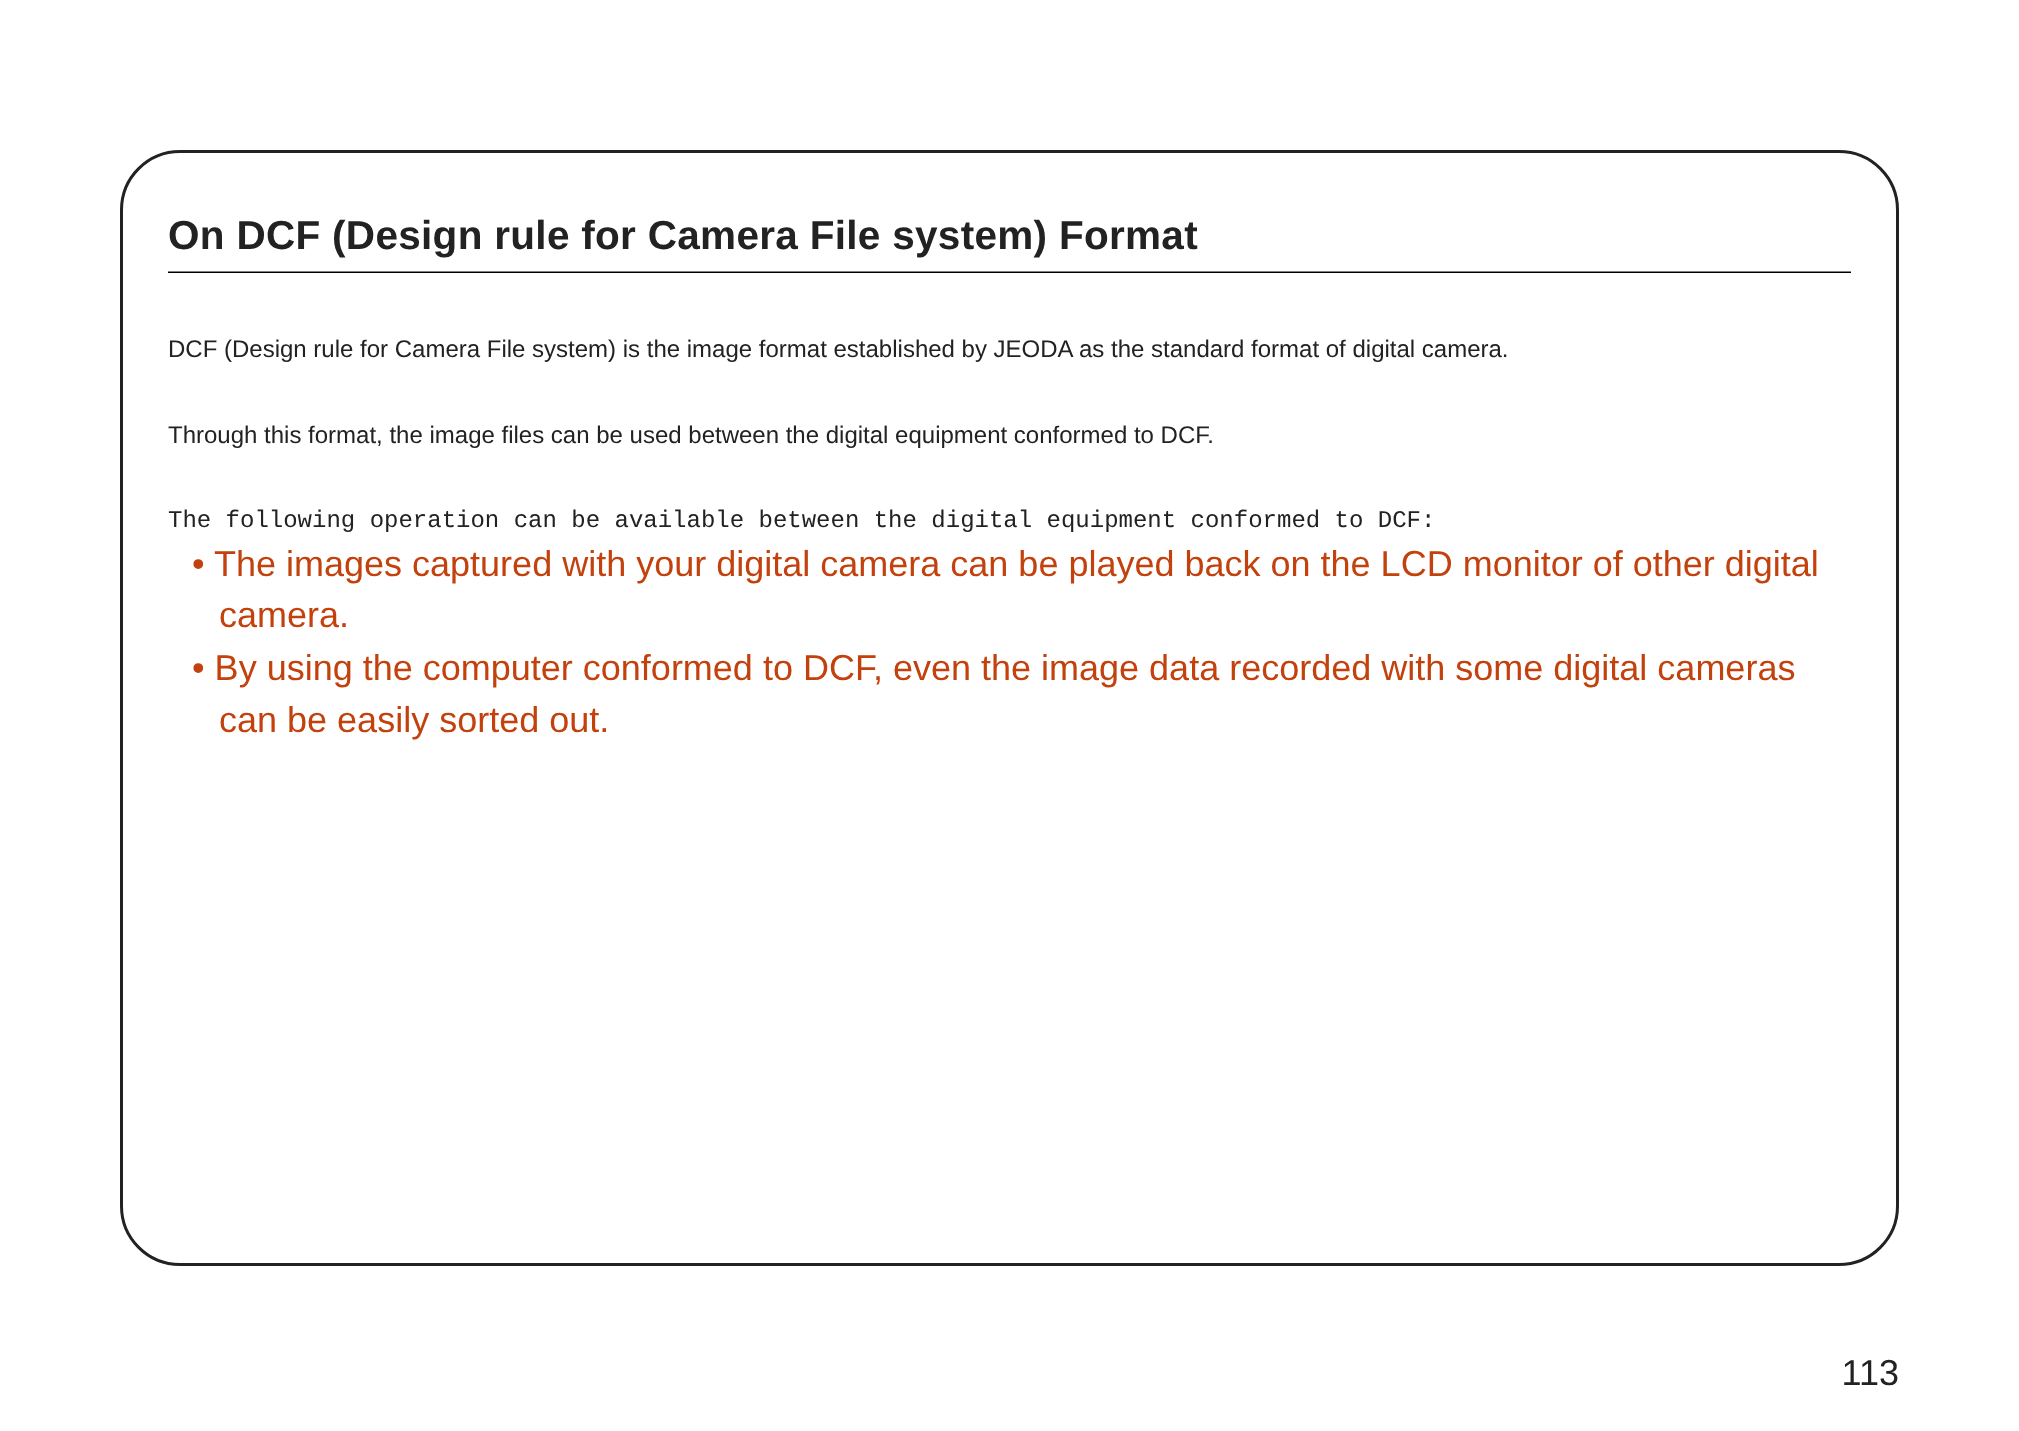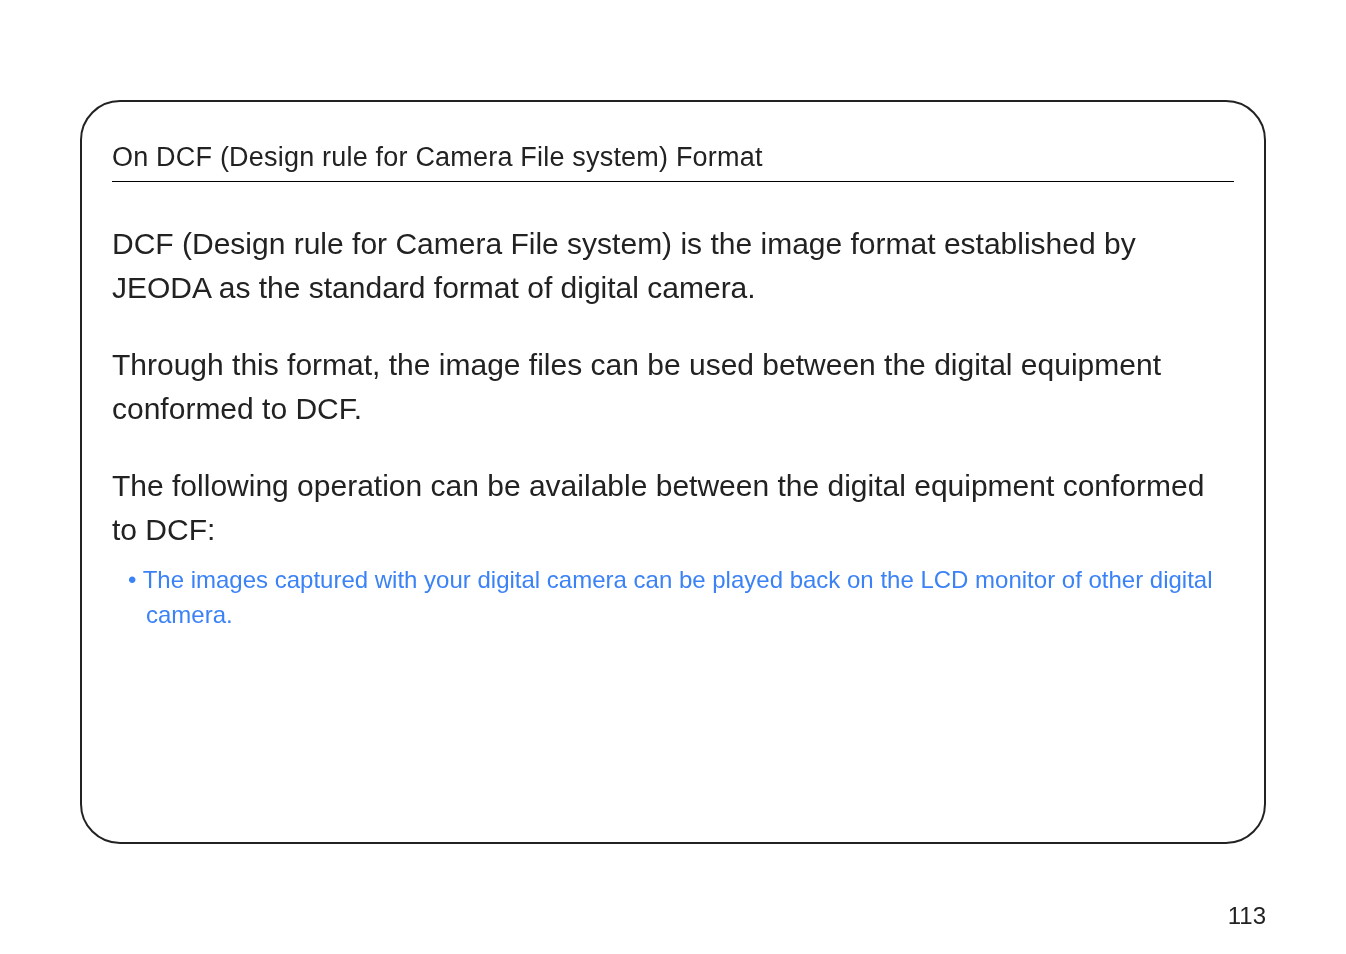--- a/index.html
+++ b/index.html
@@ -19,40 +19,41 @@
       top: 100px;
       left: 80px;
       right: 80px;
       bottom: 110px;
       border: 2px solid #222;
       border-radius: 40px;
       padding: 40px 30px 30px 30px;
     }
     .section-heading {
       font-family: Arial, Helvetica, sans-serif;
-      font-weight: 400;
+      font-weight: 700;
       font-size: 27px;
       color: #222;
       padding-bottom: 8px;
       border-bottom: 1.5px solid #000;
       margin-bottom: 40px;
       letter-spacing: 0.2px;
     }
     .body-text p {
-      font-size: 30px;
+      font-size: 16px;
       color: #222;
       line-height: 1.45;
       margin-bottom: 34px;
     }
     .body-text p.lead-list {
-      margin-bottom: 12px;
+      margin-bottom: 0;
+      font-family: Liberation Mono, monospace;
     }
     .bullets {
       font-size: 24px;
-      color: #3b82f6;
+      color: #c2410c;
     }
     .bullet-item {
       line-height: 1.45;
       padding-left: 34px;
       text-indent: -18px;
       margin-bottom: 0;
     }
     .bullet-item::before {
       content: "• ";
     }
@@ -71,16 +72,17 @@
   <h2 class="section-heading">On DCF (Design rule for Camera File system) Format</h2>
 
   <div class="body-text">
     <p>DCF (Design rule for Camera File system) is the image format established by JEODA as the standard format of digital camera.</p>
     <p>Through this format, the image files can be used between the digital equipment conformed to DCF.</p>
     <p class="lead-list">The following operation can be available between the digital equipment conformed to DCF:</p>
   </div>
 
   <div class="bullets">
     <div class="bullet-item">The images captured with your digital camera can be played back on the LCD monitor of other digital camera.</div>
+    <div class="bullet-item">By using the computer conformed to DCF, even the image data recorded with some digital cameras can be easily sorted out.</div>
   </div>
 </div>
 
 <div class="page-number">113</div>
 
 </body></html>

